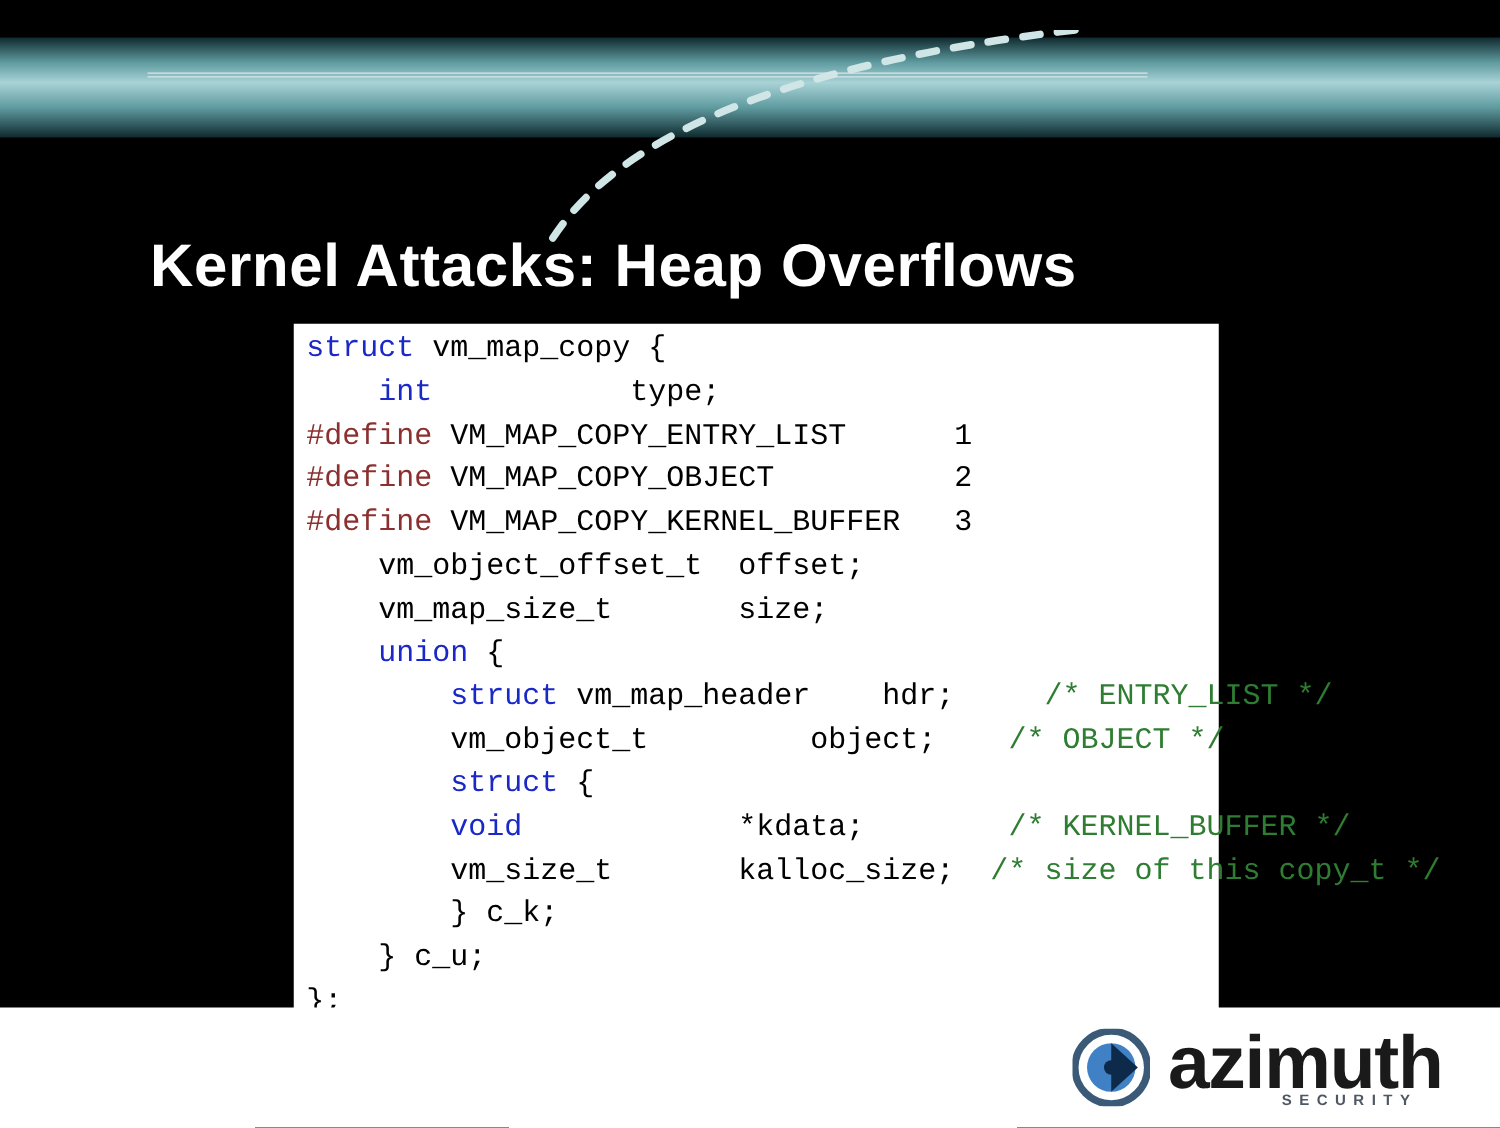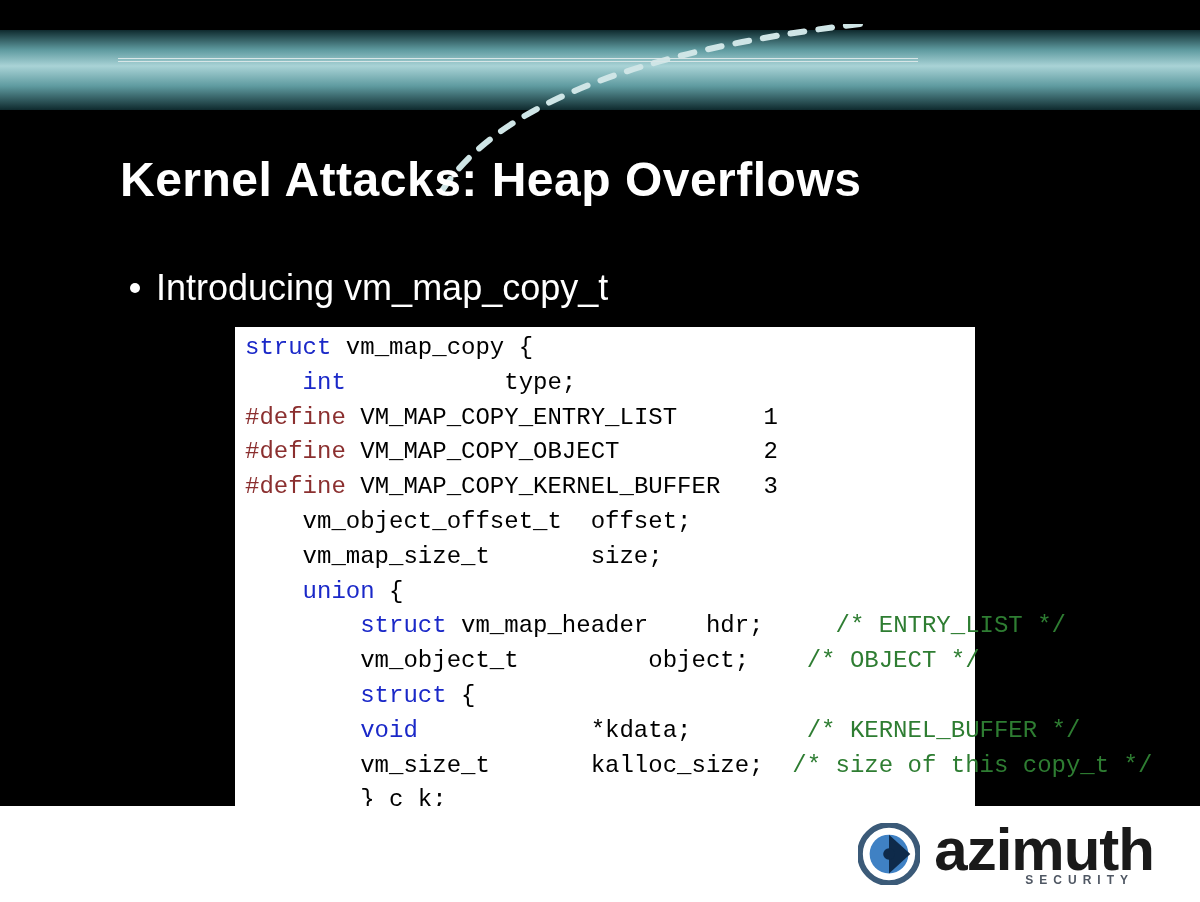--- a/index.html
+++ b/index.html
@@ -23,21 +23,21 @@
   }
   
   .dash-curve {
     position: absolute;
     top: -6px; left: 380px; width: 520px; height: 170px;
     pointer-events: none;
   }
   
   .content {
     position: absolute;
-    top: 152px; left: 0; width: 1200px;
+    top: 186px; left: 0; width: 1200px;
     color: #fff;
   }
   .title {
     font-size: 48px;
     font-weight: 700;
     margin-left: 120px;
     letter-spacing: 0.5px;
   }
   .bullet-row {
     margin-top: 60px;
@@ -113,24 +113,20 @@
   <div class="band">
     <svg class="dash-curve" viewBox="0 0 520 170">
       <path d="M 480 0 Q 140 40 60 170" stroke="#cfe5e6" stroke-width="6" stroke-dasharray="14 14" fill="none" stroke-linecap="round"></path>
     </svg>
   </div>
   <div class="rule"></div>
 
   <div class="content">
     <h1 class="title">Kernel Attacks: Heap Overflows</h1>
 
-    <div class="bullet-row">
-      <span class="bullet-dot"></span>
-      <span>Introducing vm_map_copy_t</span>
-    </div>
 
     <div class="code-block"><span class="kw">struct</span><span> vm_map_copy {</span>
 <span>    </span><span class="kw">int</span><span>           type;</span>
 <span class="pp">#define</span><span> VM_MAP_COPY_ENTRY_LIST      1</span>
 <span class="pp">#define</span><span> VM_MAP_COPY_OBJECT          2</span>
 <span class="pp">#define</span><span> VM_MAP_COPY_KERNEL_BUFFER   3</span>
 <span>    vm_object_offset_t  offset;</span>
 <span>    vm_map_size_t       size;</span>
 <span>    </span><span class="kw">union</span><span> {</span>
 <span>        </span><span class="kw">struct</span><span> vm_map_header    hdr;     </span><span class="cm">/* ENTRY_LIST */</span>

